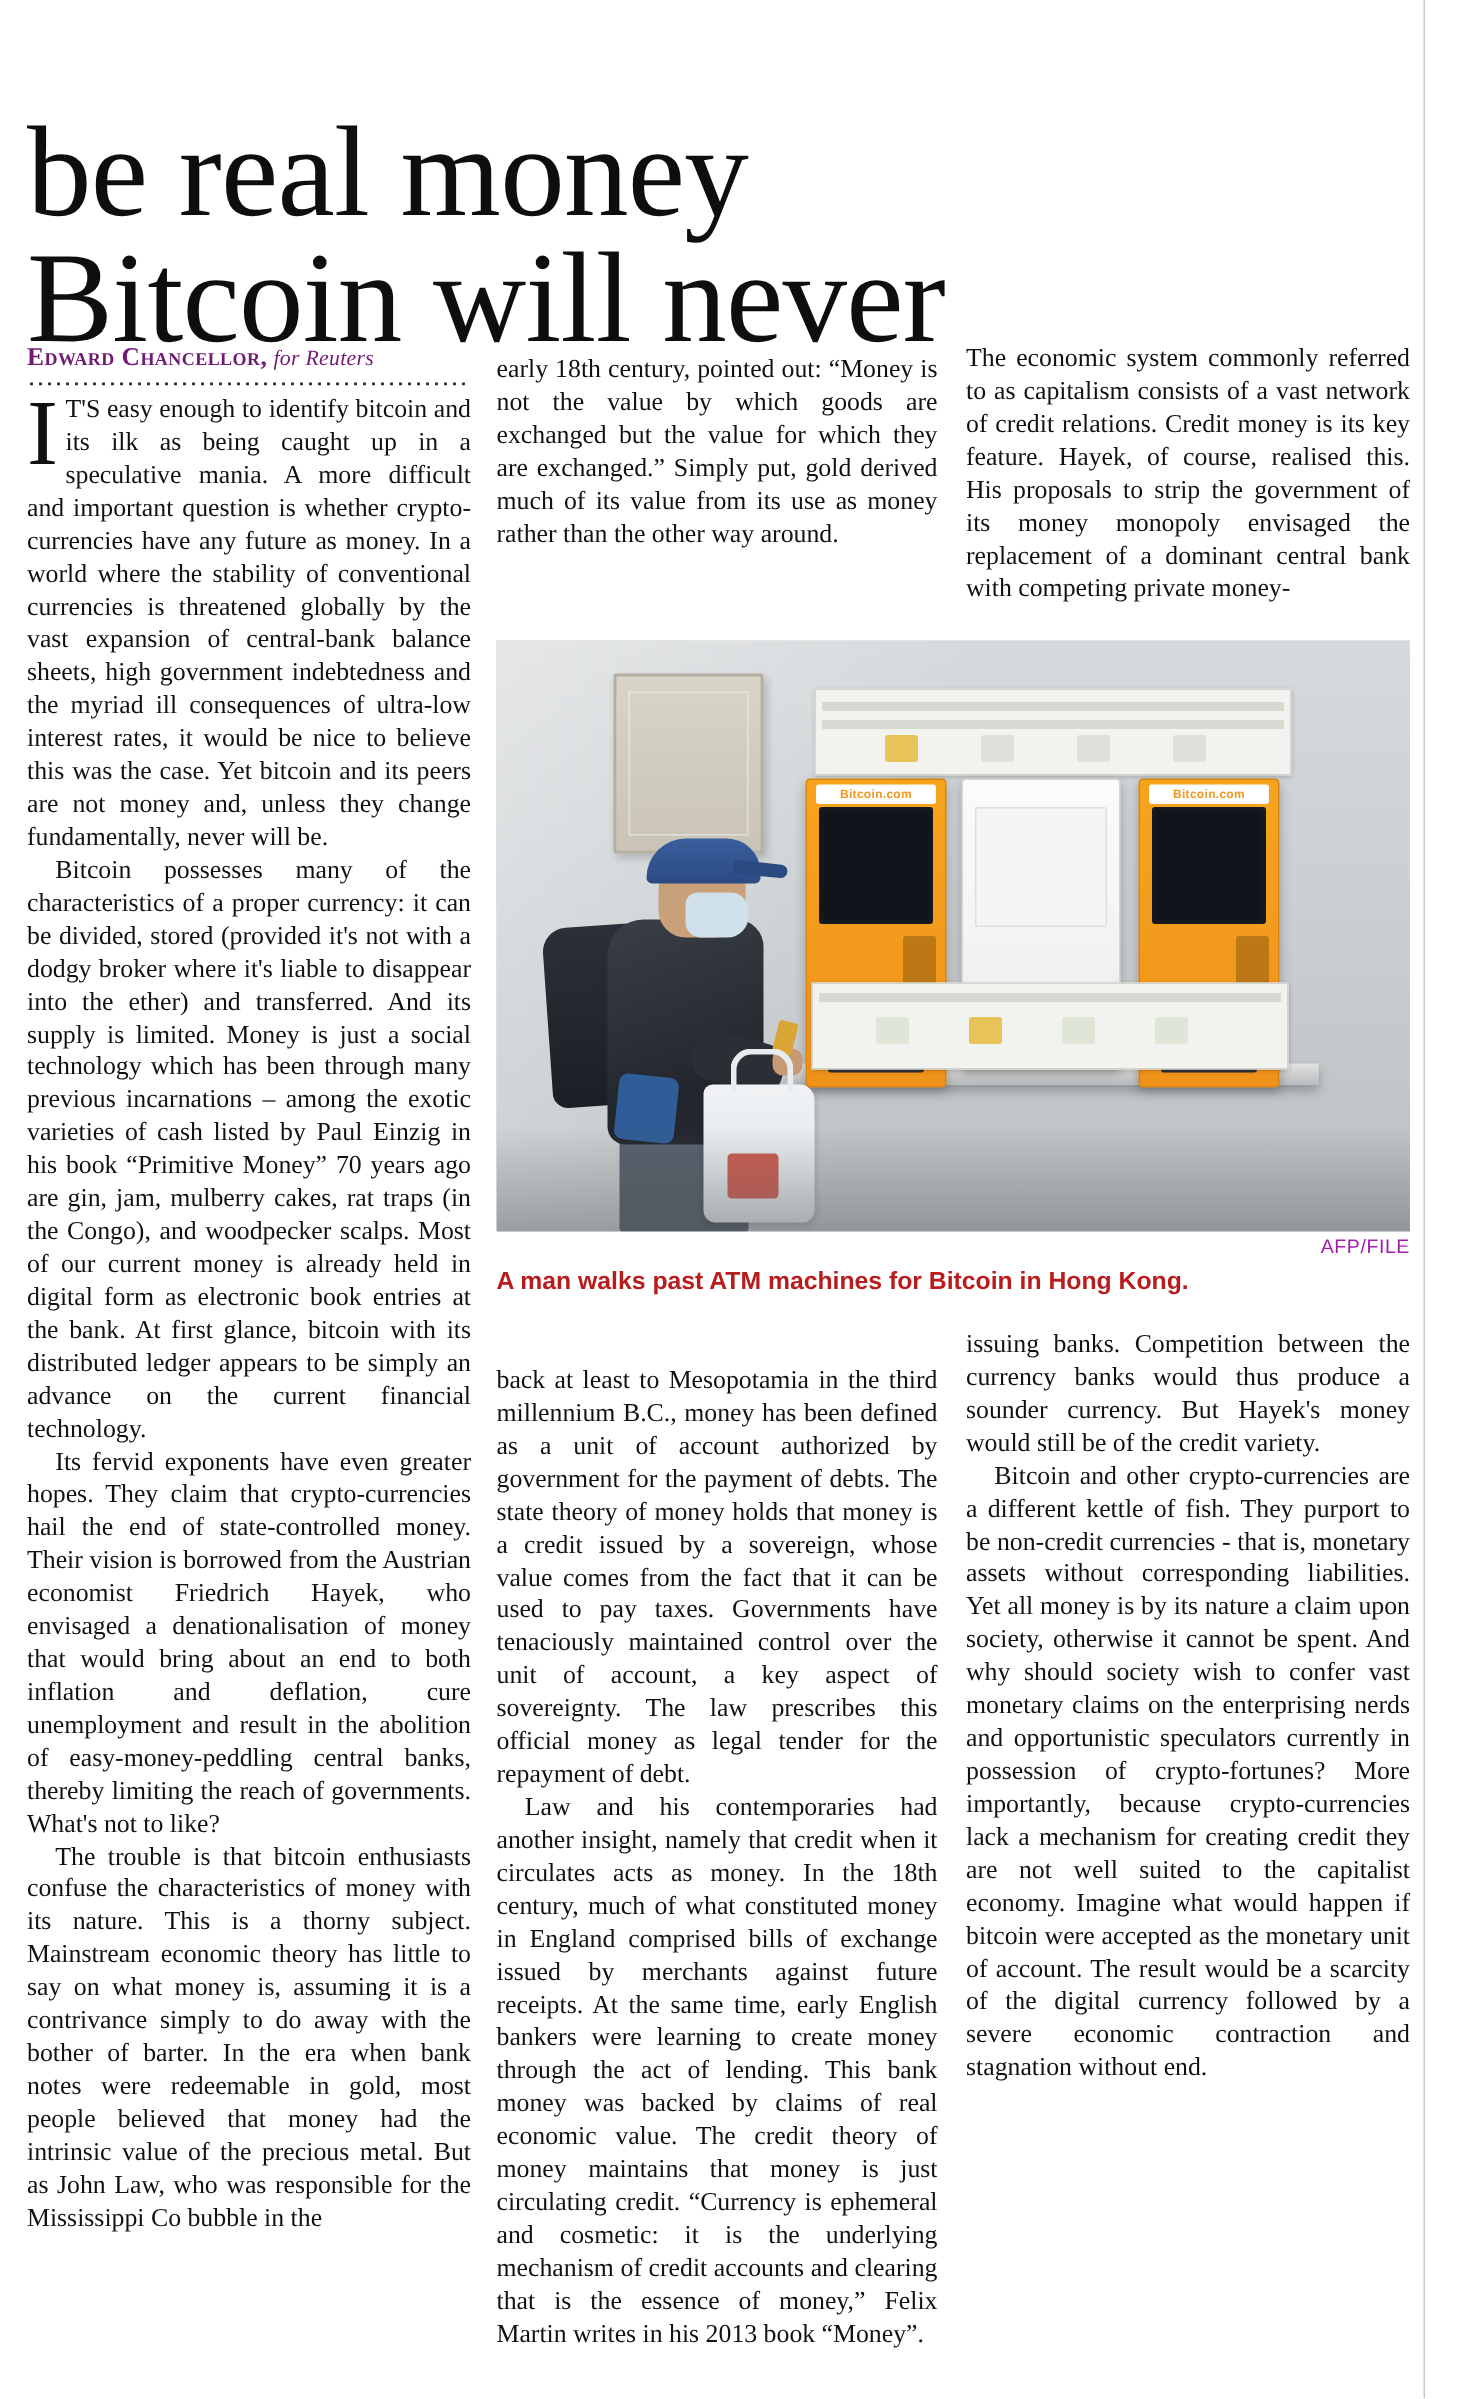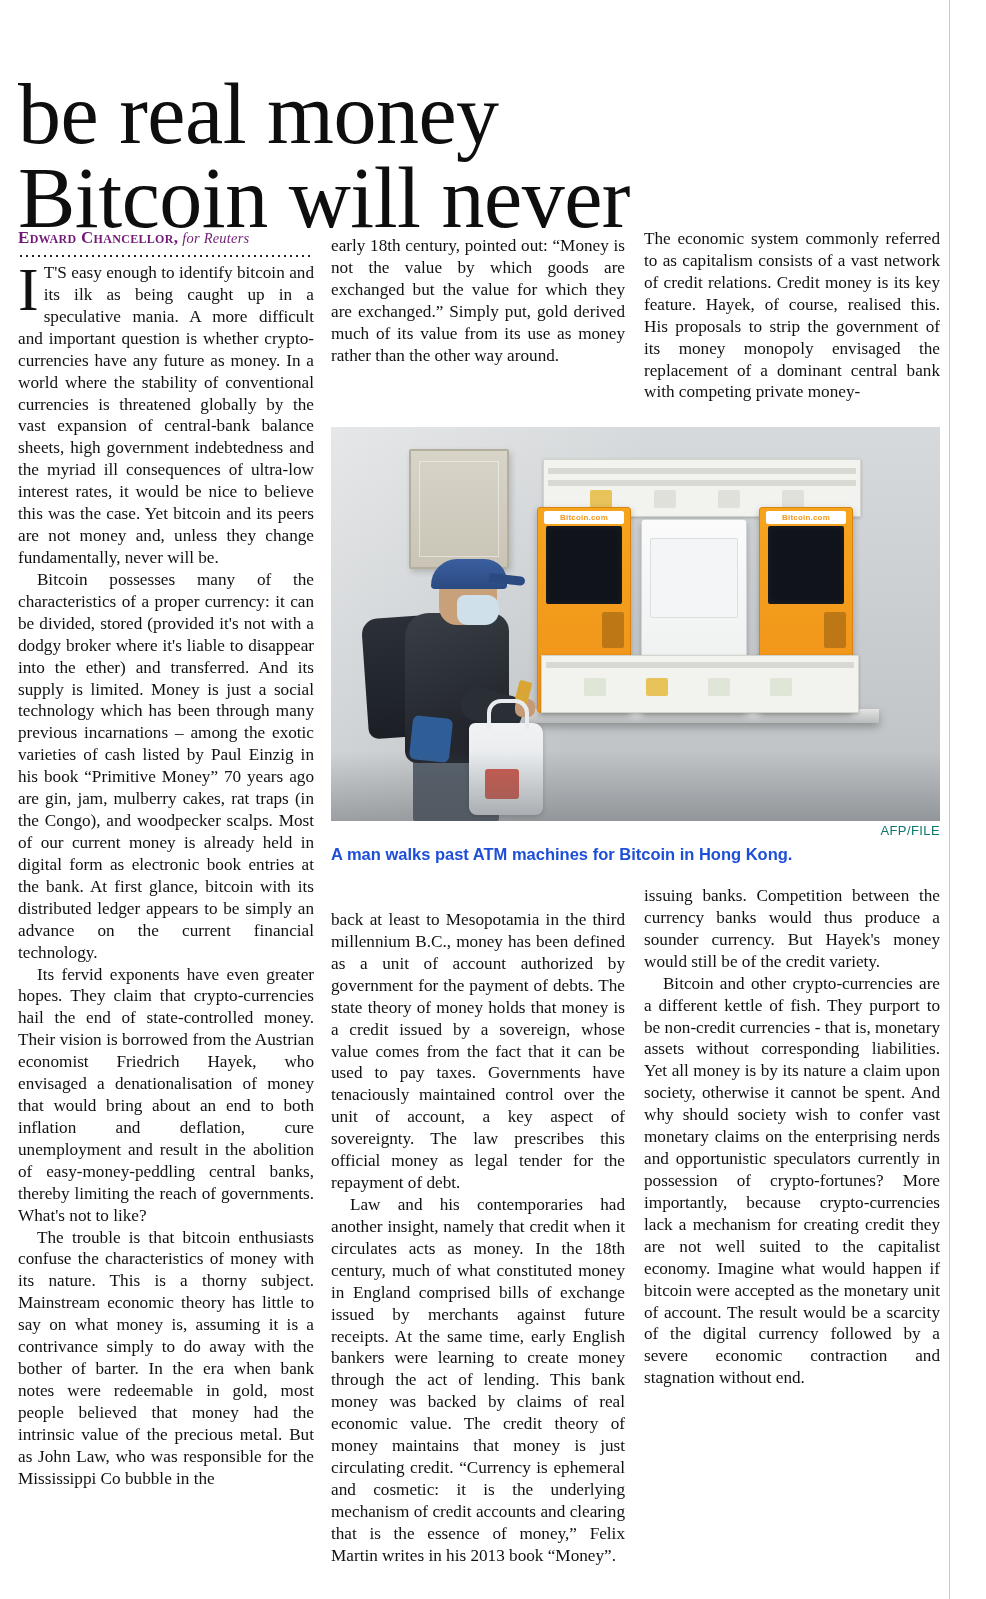--- a/index.html
+++ b/index.html
@@ -227,20 +227,21 @@
     box-shadow: 0 4px 8px rgba(0,0,0,0.28);
   }
   .atm {
     position: absolute;
     border-radius: 3px;
     box-shadow: 0 3px 7px rgba(0,0,0,0.25);
   }
   .atm.orange {
     background: linear-gradient(180deg,#f7a41d 0%, #ef921a 100%);
     border: 1px solid #d9840f;
+    margin-top: 12px;
   }
   .atm.white {
     background: linear-gradient(180deg,#fbfbfb 0%, #eceded 100%);
     border: 1px solid #d2d4d5;
   }
   #atm-left  { left: 206px; top: 80px; width: 92px; height: 204px; }
   #atm-mid   { left: 310px; top: 92px; width: 104px; height: 192px; }
   #atm-right { left: 428px; top: 80px; width: 92px; height: 204px; }
   .atm .screen {
     position: absolute;
@@ -402,32 +403,32 @@
 
   .photo-credit {
     position: absolute;
     right: 0;
     top: 396px;
     width: 609px;
     text-align: right;
     font-family: "Liberation Sans", sans-serif;
     font-size: 13px;
     letter-spacing: 0.4px;
-    color: #0f766e;
+    color: #a21caf;
   }
   .caption {
     position: absolute;
     left: 0;
     top: 418px;
     width: 609px;
     font-family: "Liberation Sans", sans-serif;
     font-weight: 700;
     font-size: 16.5px;
     line-height: 1.2;
-    color: #1d4ed8;
+    color: #b91c1c;
   }
 </style>
 </head>
 <body>
 
 <div class="page">
 
   <div class="edge-rule"></div>
 
   <h1 class="headline">

